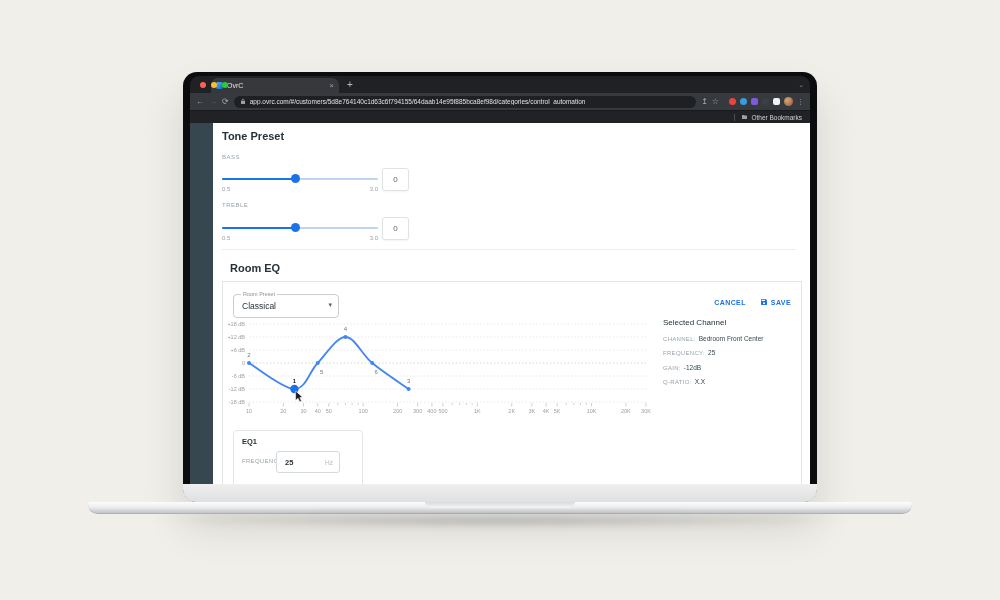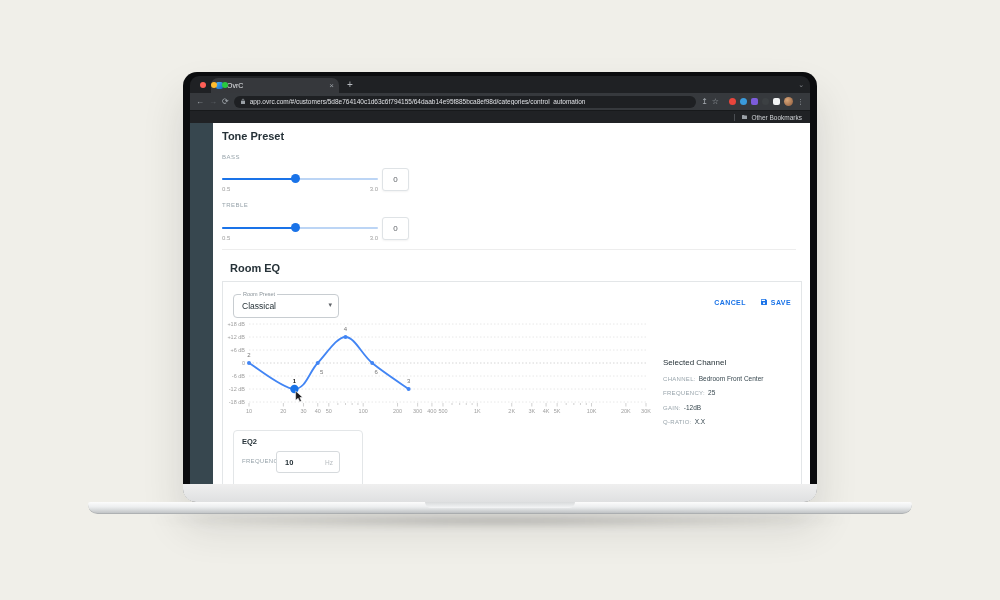--- a/index.html
+++ b/index.html
@@ -56,21 +56,21 @@
   .card{position:absolute;left:9px;top:158px;width:578px;height:230px;border:1px solid #e3e6e8;border-radius:0;background:#fff;}
   .select{position:absolute;left:10px;top:12px;width:104px;height:22px;border:1px solid #c8cdd1;border-radius:4px;background:#fff;}
   .select-label{position:absolute;left:7px;top:-4px;background:#fff;padding:0 2px;font-size:5.5px;color:#8a9399;}
   .select-value{position:absolute;left:8px;top:6px;font-size:8.5px;color:#263238;}
   .select-caret{position:absolute;right:6px;top:6px;font-size:7px;color:#5f6368;}
   .cardbtns{position:absolute;right:10px;top:16px;display:flex;gap:14px;align-items:center;}
   .txtbtn{font-size:7px;font-weight:bold;color:#1a73e8;letter-spacing:.4px;display:flex;gap:3px;align-items:center;cursor:pointer;}
 
   .chart{position:absolute;left:0;top:34px;}
 
-  .scpanel{position:absolute;left:440px;top:36px;width:134px;margin-top:40px;}
+  .scpanel{position:absolute;left:440px;top:36px;width:134px;}
   .schead{font-size:8px;color:#263238;font-weight:500;}
   .scrow{display:flex;gap:3px;align-items:baseline;margin-top:7.5px;}
   .sclabel{font-size:6px;color:#98a4ab;letter-spacing:.3px;}
   .scvalue{font-size:6.5px;color:#37474f;font-weight:500;}
 
   .eqrow{position:absolute;left:10px;top:148px;display:flex;gap:14px;}
   .eqcard{width:128px;height:78px;border:1px solid #e3e6e8;border-radius:4px;position:relative;background:#fff;}
   .eqname{position:absolute;left:8px;top:6px;font-size:7.5px;font-weight:bold;color:#263238;}
   .eqfreqlabel{position:absolute;left:8px;top:27px;font-size:6px;color:#98a4ab;letter-spacing:.3px;}
   .eqinput{position:absolute;left:42px;top:20px;width:62px;height:20px;border:1px solid #d6dadd;border-radius:3px;background:#fff;}
@@ -278,24 +278,24 @@
                 <span class="scvalue">-12dB</span>
               </div>
               <div class="scrow">
                 <span class="sclabel">Q-RATIO:</span>
                 <span class="scvalue">X.X</span>
               </div>
             </div>
 
             <div class="eqrow">
               <div class="eqcard">
-                <div class="eqname">EQ2</div>
+                <div class="eqname">EQ1</div>
                 <div class="eqfreqlabel">FREQUENCY</div>
                 <div class="eqinput">
-                  <span class="eqval">10</span>
+                  <span class="eqval">25</span>
                   <span class="equnit">Hz</span>
                 </div>
 
               </div>
             </div>
 
           </div>
         </div>
       </div>
 

